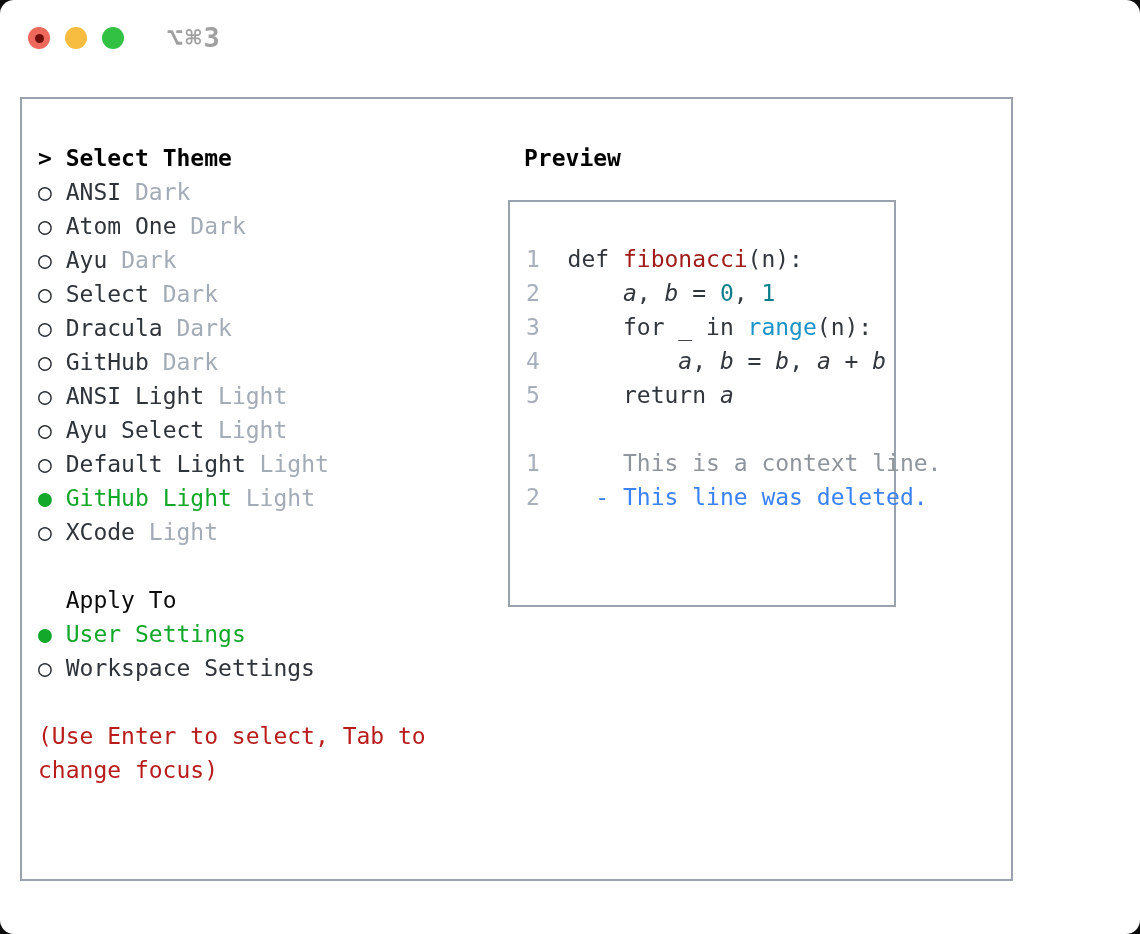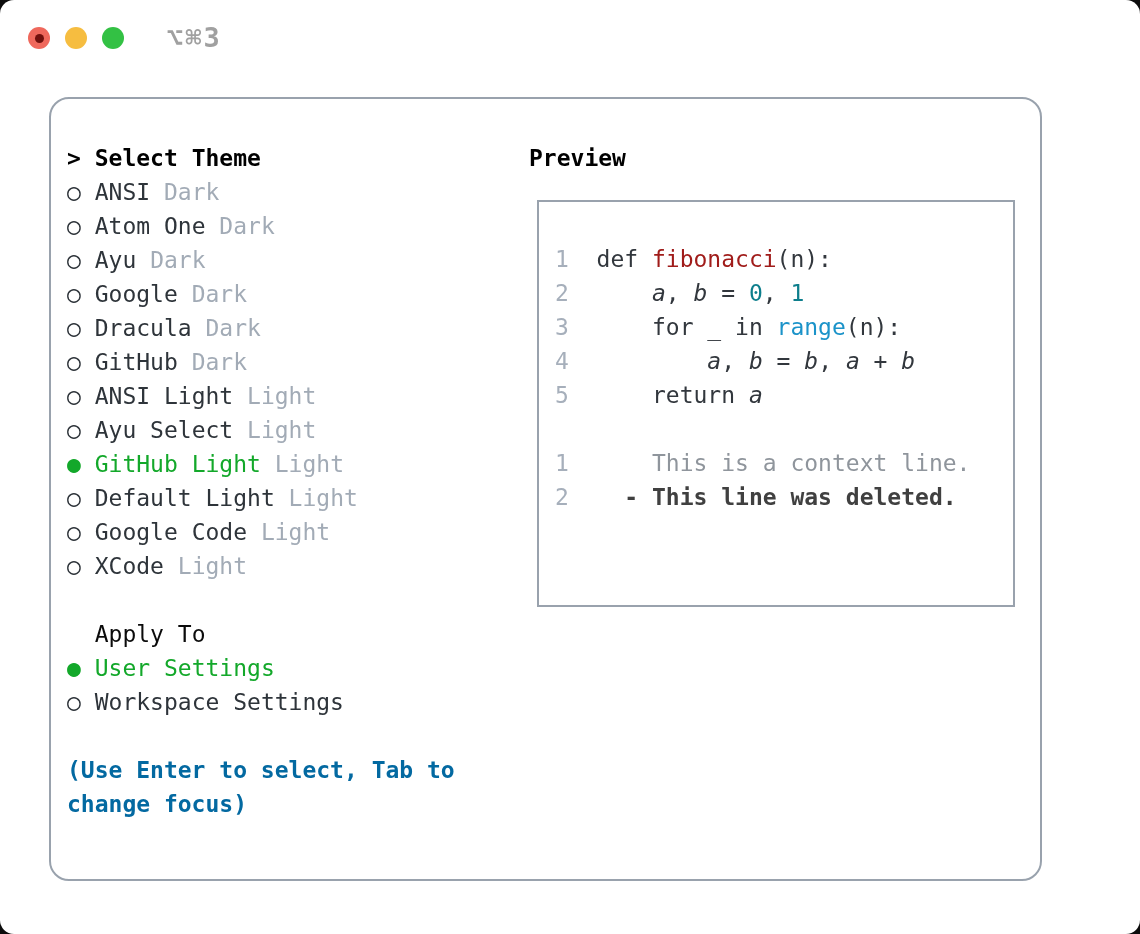--- a/index.html
+++ b/index.html
@@ -5,43 +5,43 @@
   html,body{margin:0;padding:0;background:#0c0c0c;}
   body{font-family:"DejaVu Sans Mono","Liberation Mono",monospace;}
   .window{position:relative;width:1140px;height:934px;background:#ffffff;border-radius:14px;overflow:hidden;}
   .titlebar{position:absolute;top:26px;left:28px;display:flex;align-items:center;height:24px;}
   .dot{width:22px;height:22px;border-radius:50%;margin-right:15px;display:inline-flex;align-items:center;justify-content:center;}
   .dot-red{background:#ef685c;}
   .inner-dot{width:9px;height:9px;border-radius:50%;background:#70100d;}
   .dot-yellow{background:#f6bd40;}
   .dot-green{background:#33c144;}
   .shortcut{margin-left:28px;color:#a0a0a0;font-size:27px;font-weight:bold;letter-spacing:2px;line-height:24px;}
-  .panel{position:absolute;left:20px;top:97px;width:989px;height:780px;border:2px solid #99a2ad;border-radius:20px;background:#fff;margin-left:29px;}
+  .panel{position:absolute;left:20px;top:97px;width:989px;height:780px;border:2px solid #99a2ad;border-radius:0;background:#fff;}
   .row{white-space:pre;font-size:23px;line-height:34px;height:34px;color:#2e343a;}
   .blank{height:34px;}
   .col-left{position:absolute;left:16px;top:42px;}
   .h{font-weight:bold;color:#000;}
   .prompt{font-weight:bold;color:#000;}
   .bullet{color:#2e343a;}
   .bullet.on{color:#13a82a;}
   .name{color:#2e343a;}
   .name.green{color:#13a82a;}
   .variant{color:#a2abb6;}
   .apply-title-text{color:#0b0b0b;}
-  .help .row{color:#0369a1;font-weight:bold;}
-  .preview-title{position:absolute;left:478px;top:42px;text-align:center;}
-  .preview-box{position:absolute;left:486px;top:101px;width:478px;height:407px;border:2px solid #99a2ad;box-sizing:border-box;padding:40px 0 0 16px;background:#fff;}
+  .help .row{color:#b91c1c;}
+  .preview-title{position:absolute;left:502px;top:42px;text-align:center;}
+  .preview-box{position:absolute;left:486px;top:101px;width:388px;height:407px;border:2px solid #99a2ad;box-sizing:border-box;padding:40px 0 0 16px;background:#fff;}
   .ln{color:#a6afbb;}
   .tk-pl,.tk-kw{color:#32373d;}
   .tk-fn{color:#a01c1a;}
   .tk-nu{color:#0d7e8c;}
   .tk-bi{color:#1b93c9;}
   .tk-va{color:#32373d;font-style:italic;}
   .tk-ctx{color:#8f959c;}
-  .tk-del{color:#404040;font-weight:bold;}
+  .tk-del{color:#3b82f6;}
   .tk-add{color:#12b51c;}
 </style>
 </head>
 <body>
 
 <div class="window">
   <div class="titlebar">
     <span class="dot dot-red">
         <span class="inner-dot"></span>
       </span>
@@ -51,28 +51,27 @@
   </div>
 
   <div class="panel">
     <div class="col-left">
       <div class="row"><span class="prompt">&gt;</span><span> </span><span class="h">Select Theme</span></div>
 
       <div>
           <div class="row"><span class="bullet">○</span> <span class="name">ANSI</span> <span class="variant">Dark</span></div>
           <div class="row"><span class="bullet">○</span> <span class="name">Atom One</span> <span class="variant">Dark</span></div>
           <div class="row"><span class="bullet">○</span> <span class="name">Ayu</span> <span class="variant">Dark</span></div>
-          <div class="row"><span class="bullet">○</span> <span class="name">Google</span> <span class="variant">Dark</span></div>
+          <div class="row"><span class="bullet">○</span> <span class="name">Select</span> <span class="variant">Dark</span></div>
           <div class="row"><span class="bullet">○</span> <span class="name">Dracula</span> <span class="variant">Dark</span></div>
           <div class="row"><span class="bullet">○</span> <span class="name">GitHub</span> <span class="variant">Dark</span></div>
           <div class="row"><span class="bullet">○</span> <span class="name">ANSI Light</span> <span class="variant">Light</span></div>
           <div class="row"><span class="bullet">○</span> <span class="name">Ayu Select</span> <span class="variant">Light</span></div>
+          <div class="row"><span class="bullet">○</span> <span class="name">Default Light</span> <span class="variant">Light</span></div>
           <div class="row"><span class="bullet on">●</span> <span class="name green">GitHub Light</span> <span class="variant">Light</span></div>
-          <div class="row"><span class="bullet">○</span> <span class="name">Default Light</span> <span class="variant">Light</span></div>
-          <div class="row"><span class="bullet">○</span> <span class="name">Google Code</span> <span class="variant">Light</span></div>
           <div class="row"><span class="bullet">○</span> <span class="name">XCode</span> <span class="variant">Light</span></div>
         </div>
 
       <div class="row blank"></div>
 
       <div class="row"><span>  </span><span class="apply-title-text">Apply To</span></div>
 
       <div>
           <div class="row"><span class="bullet on">●</span> <span class="name green">User Settings</span></div>
           <div class="row"><span class="bullet">○</span> <span class="name">Workspace Settings</span></div>

